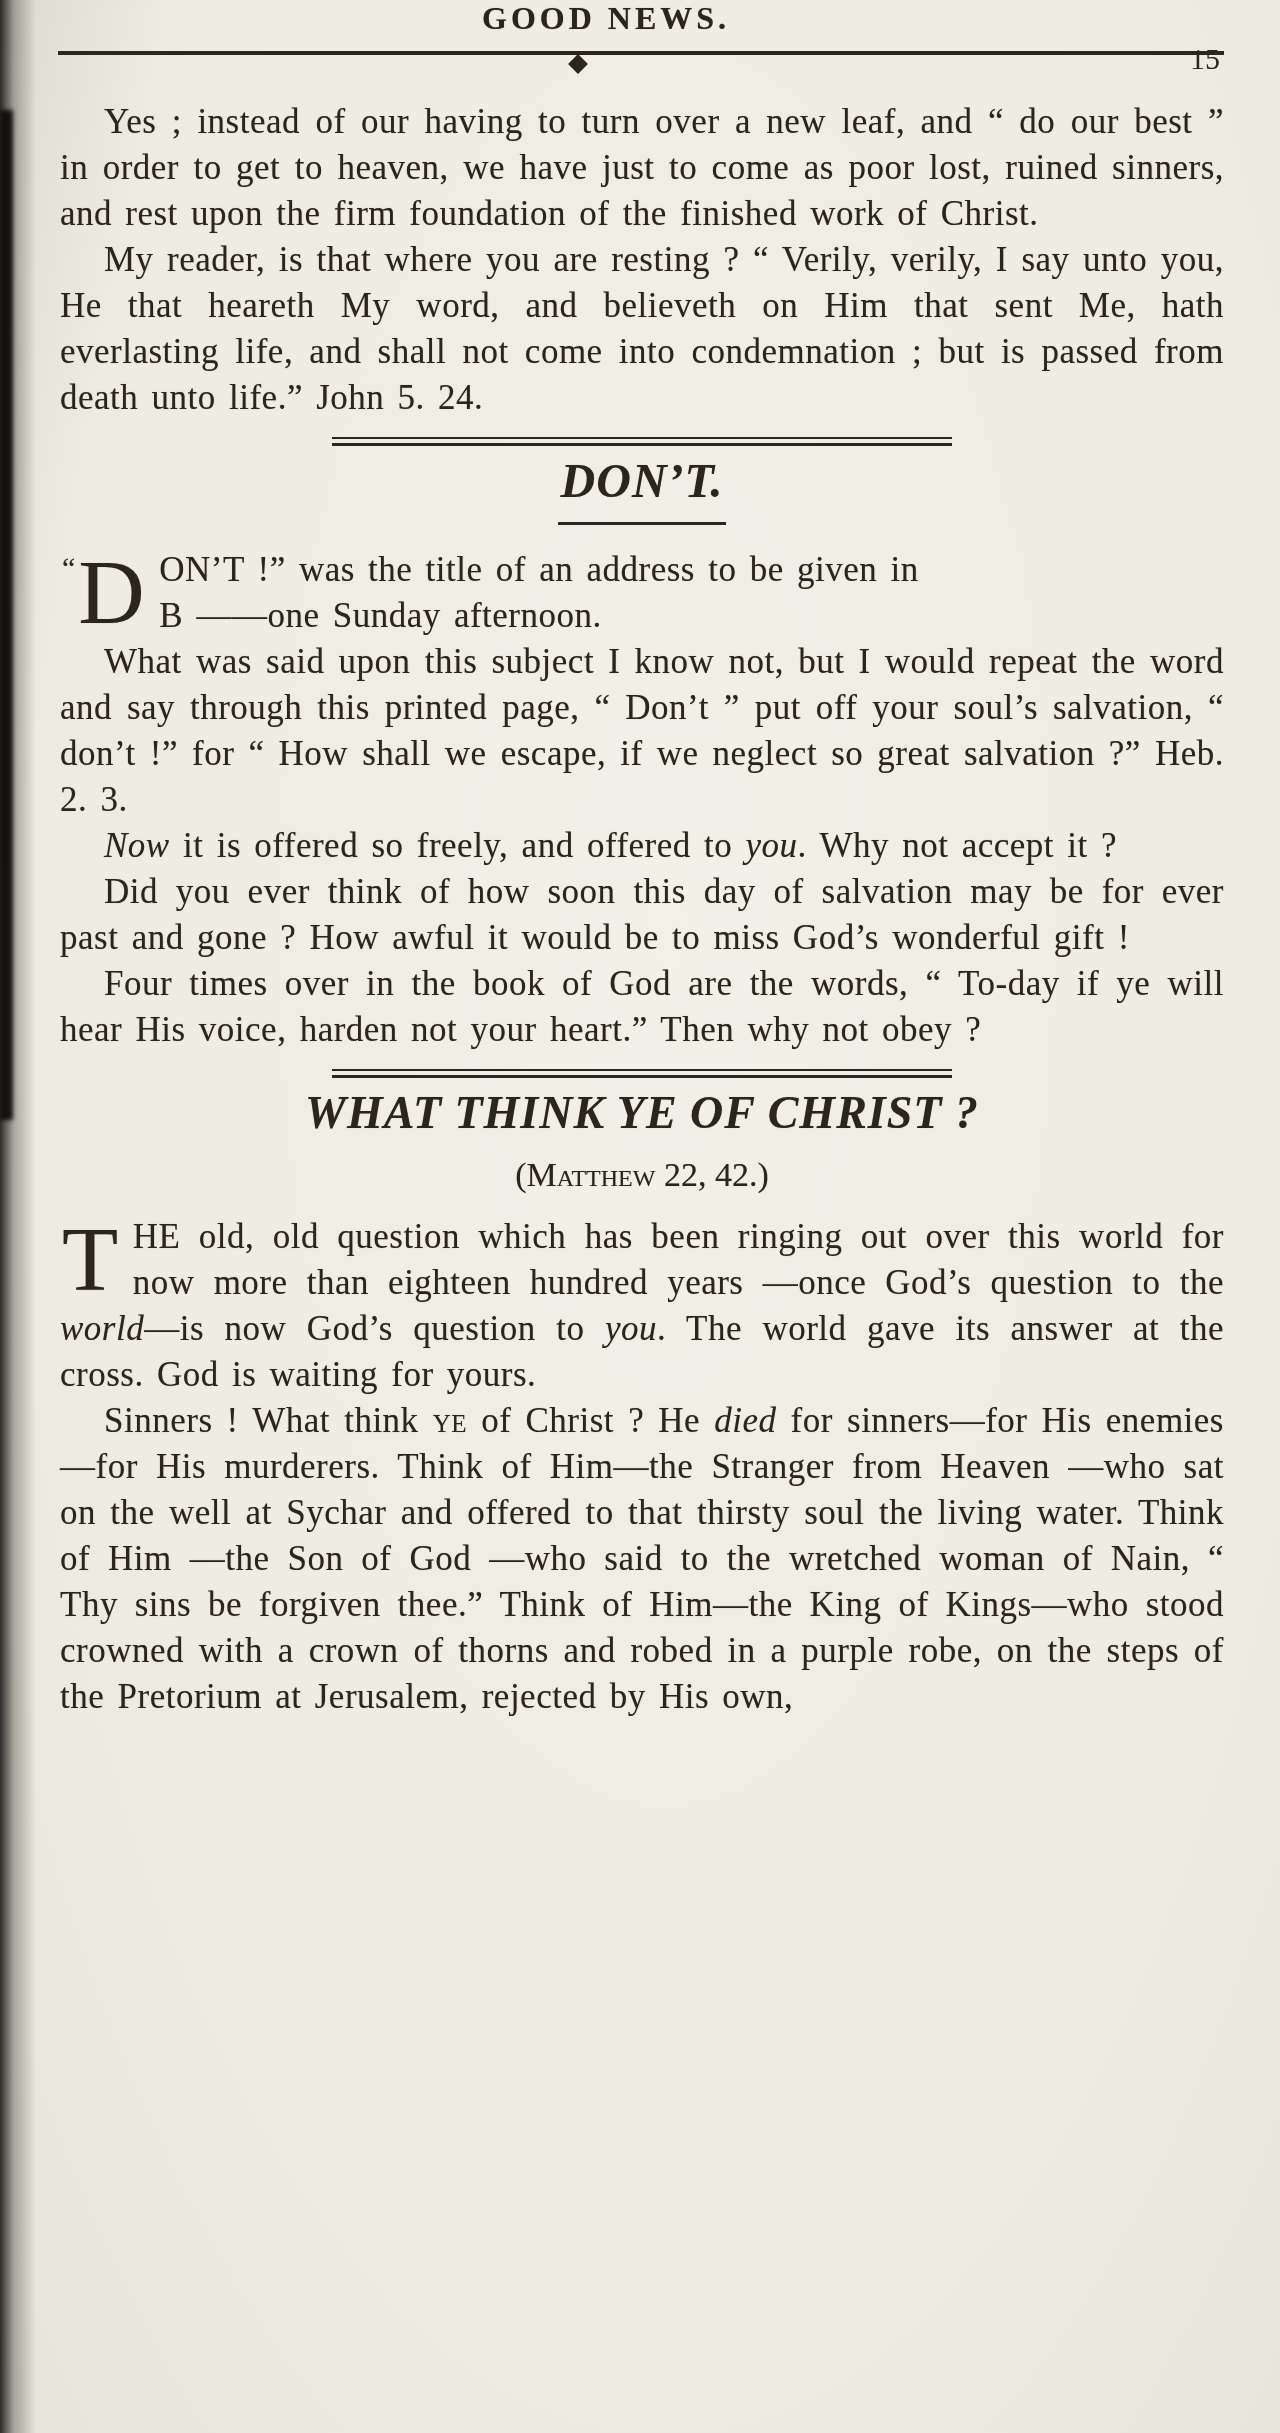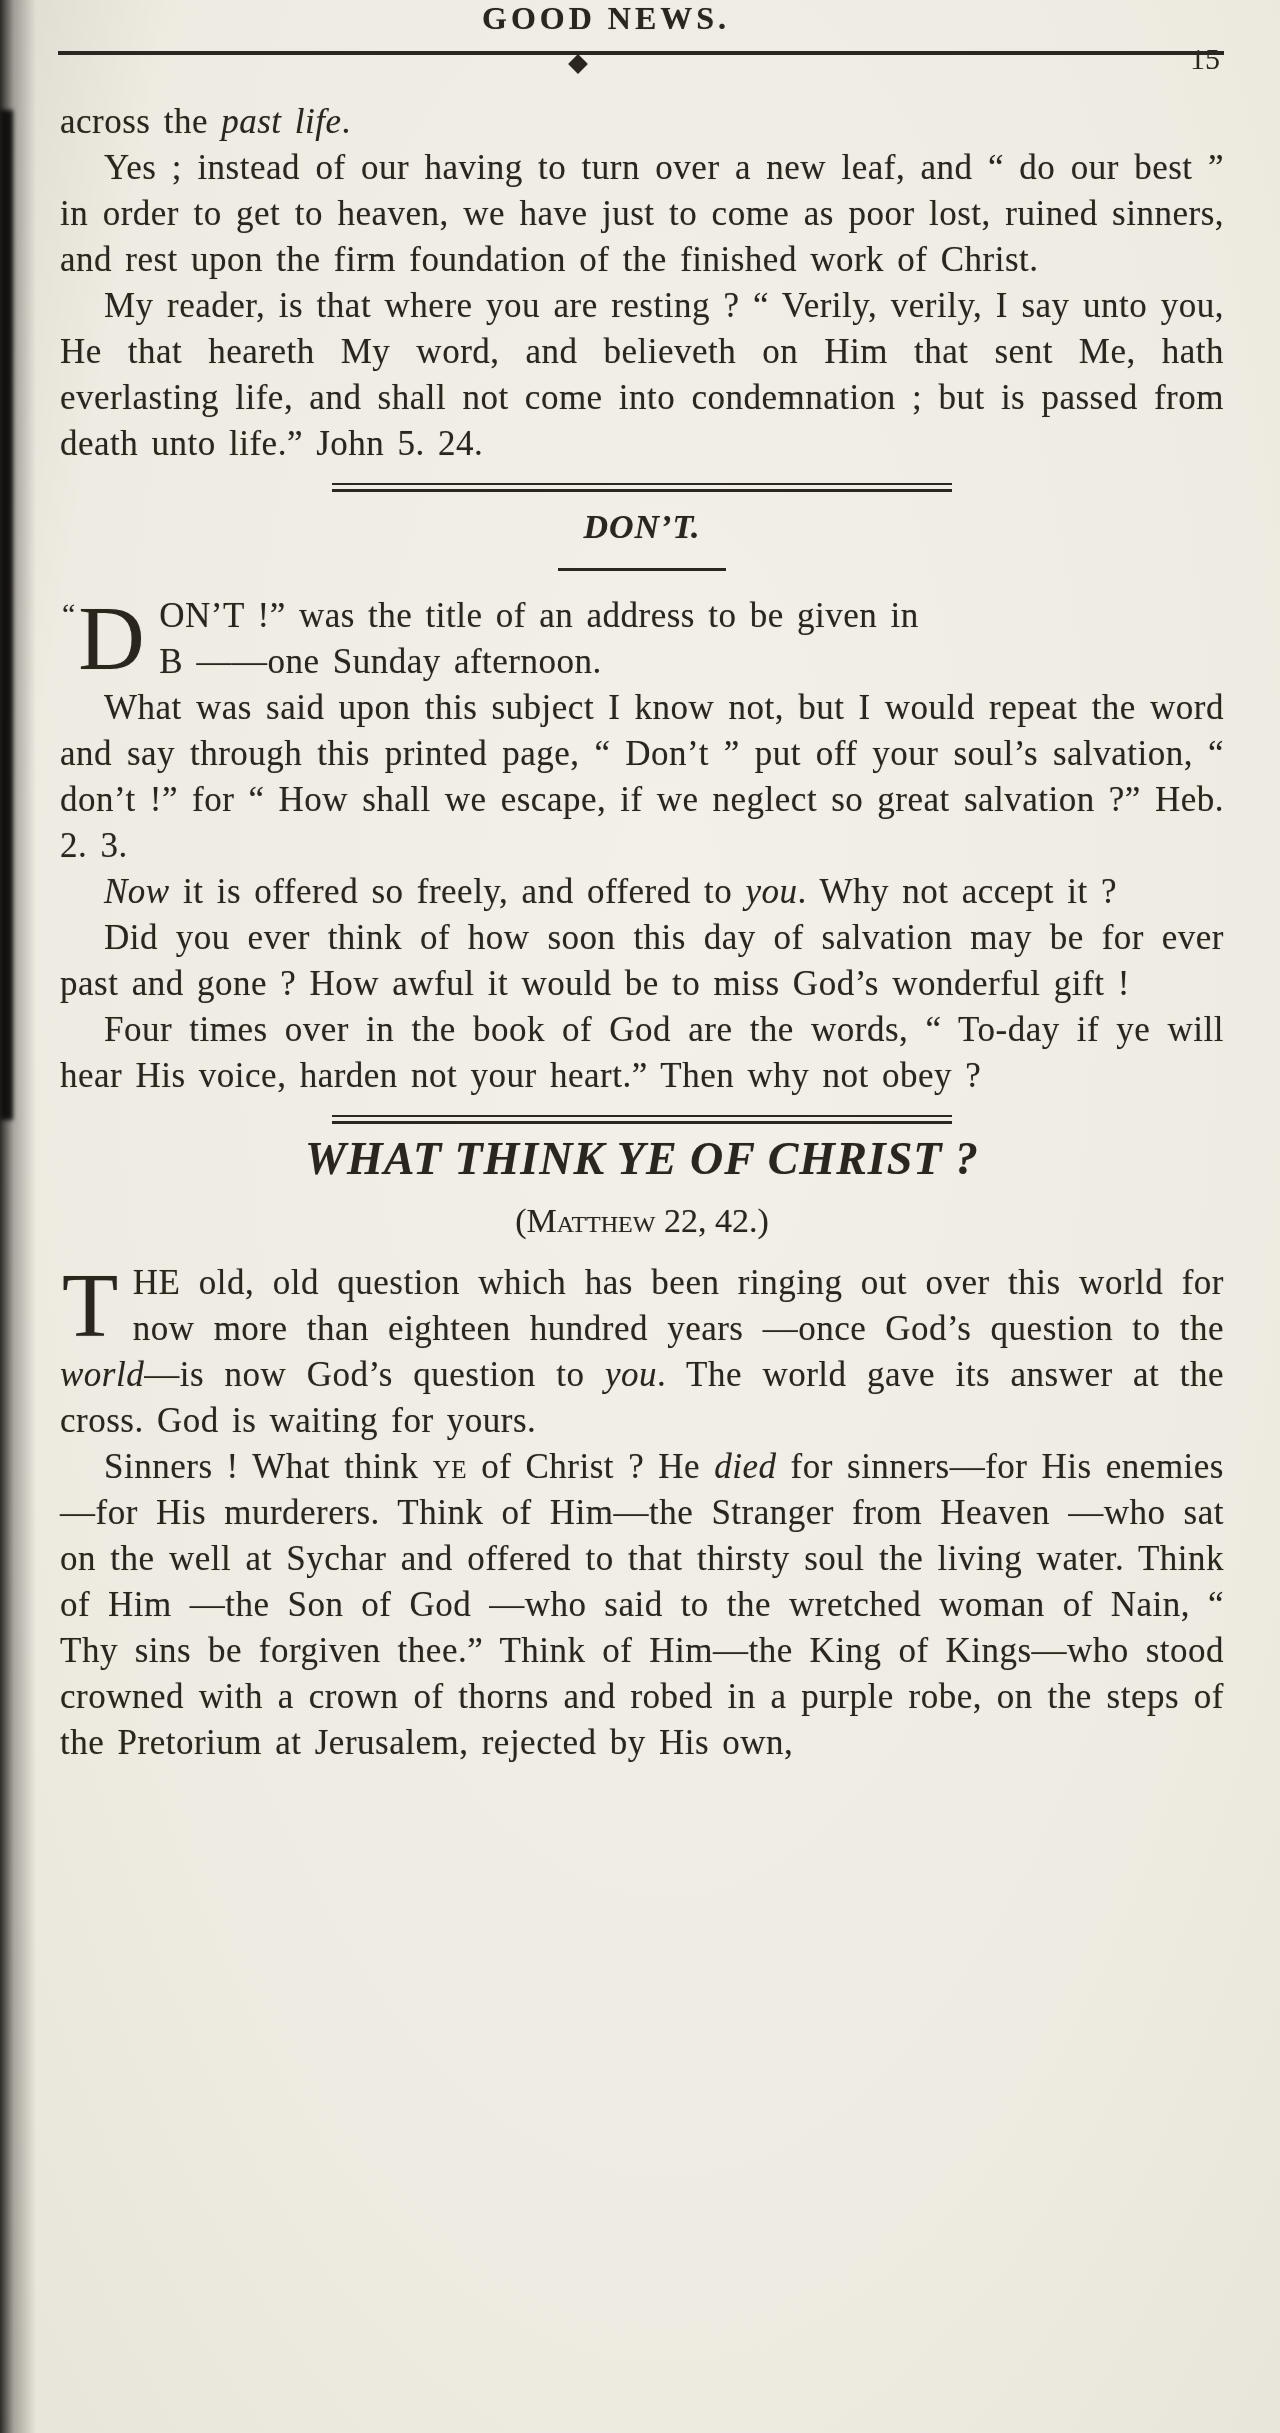--- a/index.html
+++ b/index.html
@@ -62,21 +62,21 @@
   .signature { text-align:right; padding-right:158px; line-height:50px; }
 
   .divider {
     width:620px; margin:16px auto 12px auto; height:9px;
     border-top:2px solid #2b2620;
     border-bottom:3px solid #2b2620;
   }
 
   .article-heading {
     text-align:center; font-weight:bold; font-style:italic;
-    font-size:34px; margin-top:10px; letter-spacing:1px;
+    font-size:48px; margin-top:10px; letter-spacing:1px;
   }
   .article-heading.large { font-size:46px; }
   .heading-rule { width:168px; border-top:3px solid #2b2620; margin:18px auto 22px auto; }
   .article-subheading {
     text-align:center; font-size:34px;
     font-variant:small-caps; margin:16px 0 16px 0;
   }
 
   .dropwrap {
     float:left; display:flex; align-items:flex-start;
@@ -98,21 +98,20 @@
   </div>
 
   <div class="header-rule">
     <div class="ornament"></div>
   </div>
 
   <div class="content">
 
     <section>
       <div>
-          <p class="para"><span>across the </span><span class="it">past life</span><span>.</span></p>
           <p class="para indent"><span>Yes ; instead of our having to turn over a new leaf, and “ do our best ” in order to get to heaven, we have just to come as poor lost, ruined sinners, and rest upon the firm foundation of the finished work of Christ.</span></p>
           <p class="para indent"><span>My reader, is that where you are resting ?  “ Verily, verily, I say unto you, He that heareth My word, and believeth on Him that sent Me, hath everlasting life, and shall not come into condemnation ; but is passed from death unto life.”  John 5. 24.</span></p>
         </div>
     </section>
 
     <div class="divider"></div>
 
     <section>
       <h2 class="article-heading">DON’T.</h2>
       <div class="heading-rule"></div>

